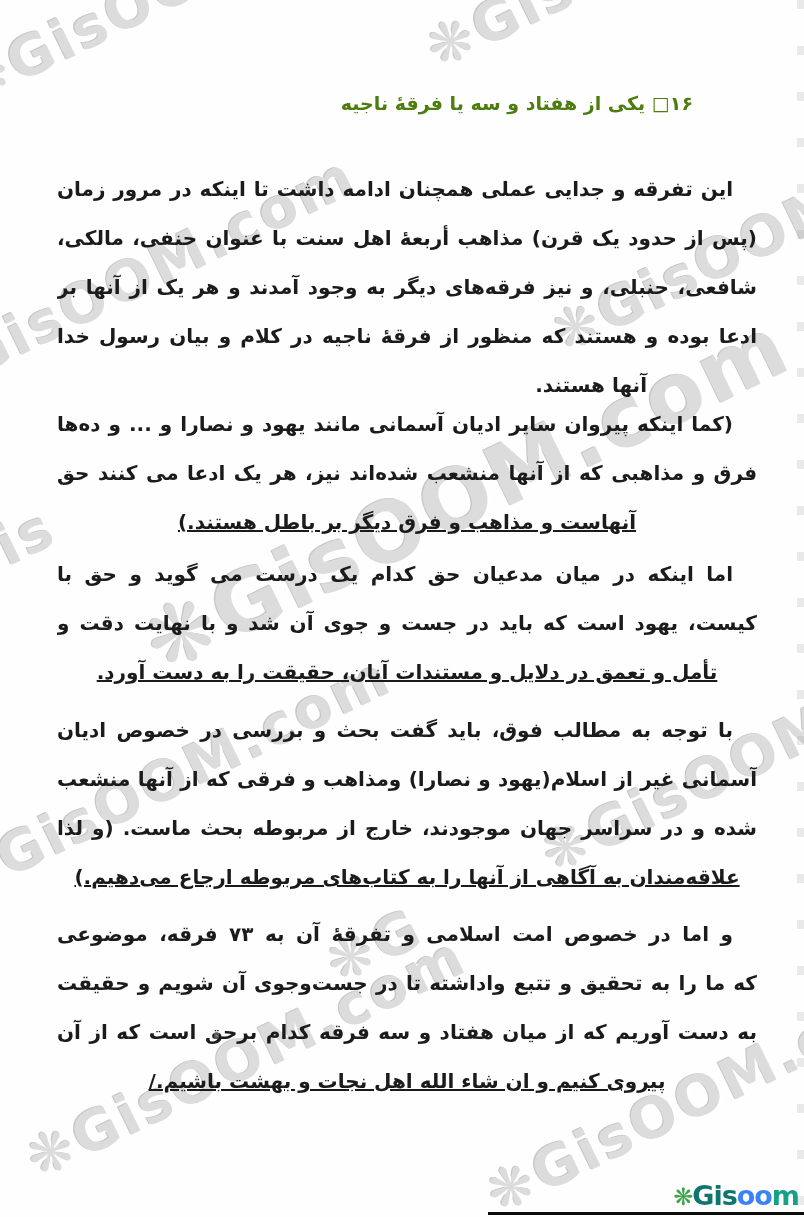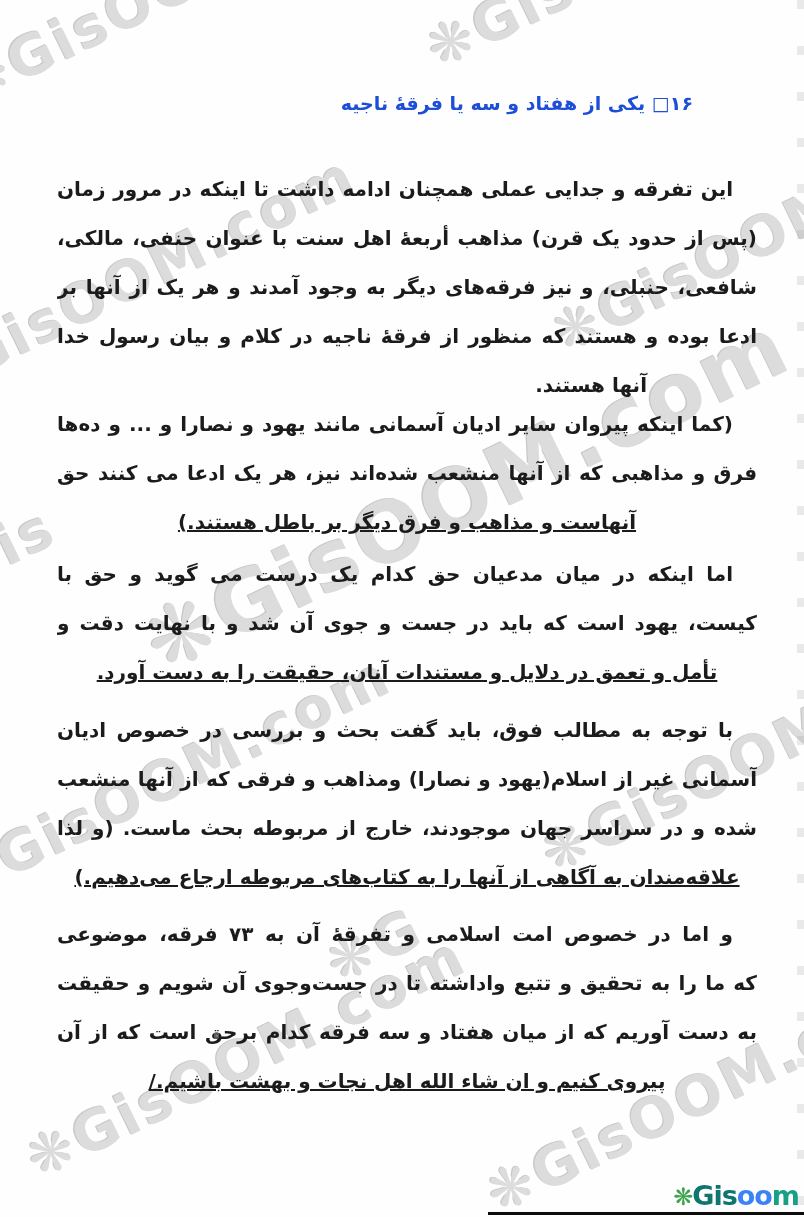--- a/index.html
+++ b/index.html
@@ -14,21 +14,21 @@
     font-weight:bold; font-size:56px; letter-spacing:3px;
     color:#dcdcdc; white-space:nowrap;
     text-shadow:2px 2px 0 #ffffff, -1px -1px 0 #c7c7c7;
     transform:rotate(-26deg); transform-origin:left center;
     user-select:none;
   }
   .wm-big{font-size:84px;}
   
   .header{
     position:absolute; top:92px; right:111px; z-index:2;
-    direction:rtl; font-weight:bold; font-size:19px; color:#1d4ed8;
+    direction:rtl; font-weight:bold; font-size:19px; color:#4d7c0f;
     letter-spacing:0.5px;
   }
   
   .col{
     position:absolute; left:57px; width:700px; z-index:2;
     direction:rtl; color:#1b1b1b; font-weight:bold; font-size:20px;
   }
   .p{position:absolute; left:0; right:0;}
   .line{
     height:49px; line-height:49px; overflow:hidden;

